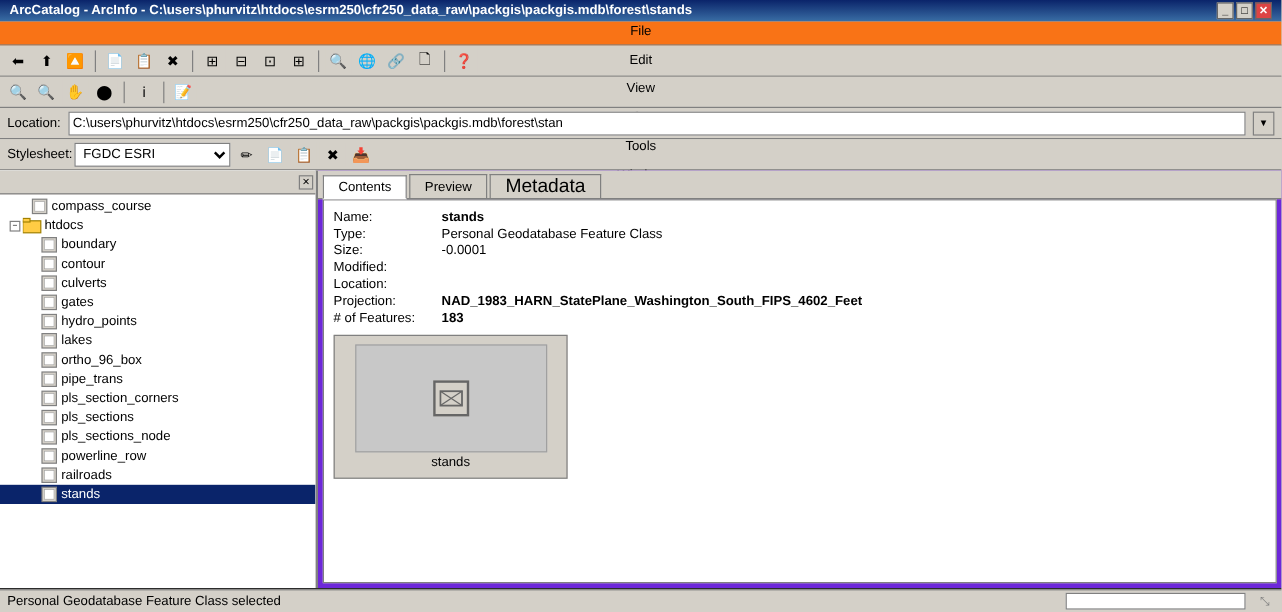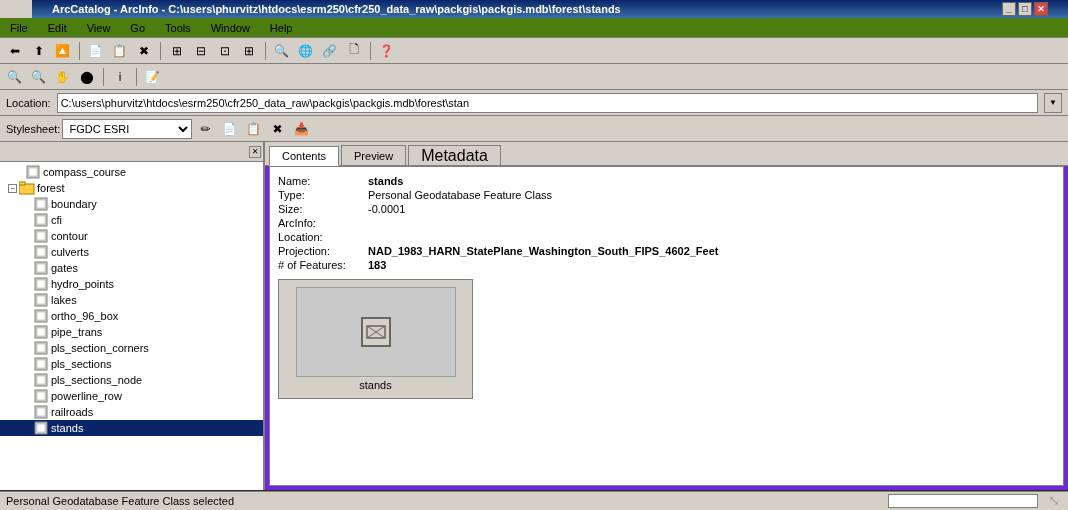--- a/index.html
+++ b/index.html
@@ -14,51 +14,51 @@
     }
 
     
     #title-bar {
       background: linear-gradient(to bottom, #0a246a, #3a6ea5);
       color: white;
       height: 18px;
       display: flex;
       align-items: center;
       justify-content: space-between;
-      padding: 0 20px;
+      padding: 0 8px;
       font-size: 11px;
       font-weight: bold;
-      margin-left: 32px;
     }
     #title-bar-controls {
       display: flex;
       gap: 2px;
     }
     .title-btn {
       width: 14px;
       height: 14px;
       background: #d4d0c8;
       border: 1px solid #666;
       display: flex;
       align-items: center;
       justify-content: center;
       font-size: 9px;
       cursor: pointer;
       color: #000;
     }
 
     
     #menu-bar {
-      background: #4d7c0f;
+      background: #f97316;
       border-bottom: 1px solid #808080;
       height: 20px;
       display: flex;
       align-items: center;
       padding: 0 4px;
       gap: 8px;
+      flex-direction: column;
     }
     .menu-item {
       padding: 2px 6px;
       font-size: 11px;
       cursor: pointer;
     }
 
     
     .toolbar {
       background: #d4d0c8;
@@ -438,43 +438,32 @@
         </div>
         <div class="tree-node">
           <span class="indent" style="width: 8px; display: inline-block;"></span>
           <span class="expander">−</span>
           <span class="node-icon">
             <svg width="16" height="14" viewBox="0 0 16 14">
               <rect x="0" y="3" width="15" height="10" fill="#ffcc44" stroke="#a08000" stroke-width="1"></rect>
               <rect x="0" y="1" width="6" height="3" fill="#ffcc44" stroke="#a08000" stroke-width="1"></rect>
             </svg>
           </span>
-          <span style="font-size: 11px;">forest</span>
+          <span style="font-size: 11px;">htdocs</span>
         </div>
         <div class="tree-node">
           <span class="indent" style="width: 24px; display: inline-block;"></span>
           <span style="width: 9px; display: inline-block;"></span>
           <span class="node-icon">
             <svg width="14" height="14" viewBox="0 0 14 14">
               <rect x="1" y="1" width="12" height="12" fill="#d4d0c8" stroke="#808080" stroke-width="1"></rect>
               <rect x="3" y="3" width="8" height="8" fill="white" stroke="#a0a0a0" stroke-width="0.5"></rect>
             </svg>
           </span>
           <span style="font-size: 11px;">boundary</span>
-        </div>
-        <div class="tree-node">
-          <span class="indent" style="width: 24px; display: inline-block;"></span>
-          <span style="width: 9px; display: inline-block;"></span>
-          <span class="node-icon">
-            <svg width="14" height="14" viewBox="0 0 14 14">
-              <rect x="1" y="1" width="12" height="12" fill="#d4d0c8" stroke="#808080" stroke-width="1"></rect>
-              <rect x="3" y="3" width="8" height="8" fill="white" stroke="#a0a0a0" stroke-width="0.5"></rect>
-            </svg>
-          </span>
-          <span style="font-size: 11px;">cfi</span>
         </div>
         <div class="tree-node">
           <span class="indent" style="width: 24px; display: inline-block;"></span>
           <span style="width: 9px; display: inline-block;"></span>
           <span class="node-icon">
             <svg width="14" height="14" viewBox="0 0 14 14">
               <rect x="1" y="1" width="12" height="12" fill="#d4d0c8" stroke="#808080" stroke-width="1"></rect>
               <rect x="3" y="3" width="8" height="8" fill="white" stroke="#a0a0a0" stroke-width="0.5"></rect>
             </svg>
           </span>
@@ -632,21 +621,21 @@
         </div>
         <div class="meta-row">
           <span class="meta-label">Type:</span>
           <span class="meta-value">Personal Geodatabase Feature Class</span>
         </div>
         <div class="meta-row">
           <span class="meta-label">Size:</span>
           <span class="meta-value">-0.0001</span>
         </div>
         <div class="meta-row">
-          <span class="meta-label">ArcInfo:</span>
+          <span class="meta-label">Modified:</span>
           <span class="meta-value"></span>
         </div>
         <div class="meta-row">
           <span class="meta-label">Location:</span>
           <span class="meta-value"></span>
         </div>
         <div class="meta-row">
           <span class="meta-label">Projection:</span>
           <span class="meta-value bold">NAD_1983_HARN_StatePlane_Washington_South_FIPS_4602_Feet</span>
         </div>

